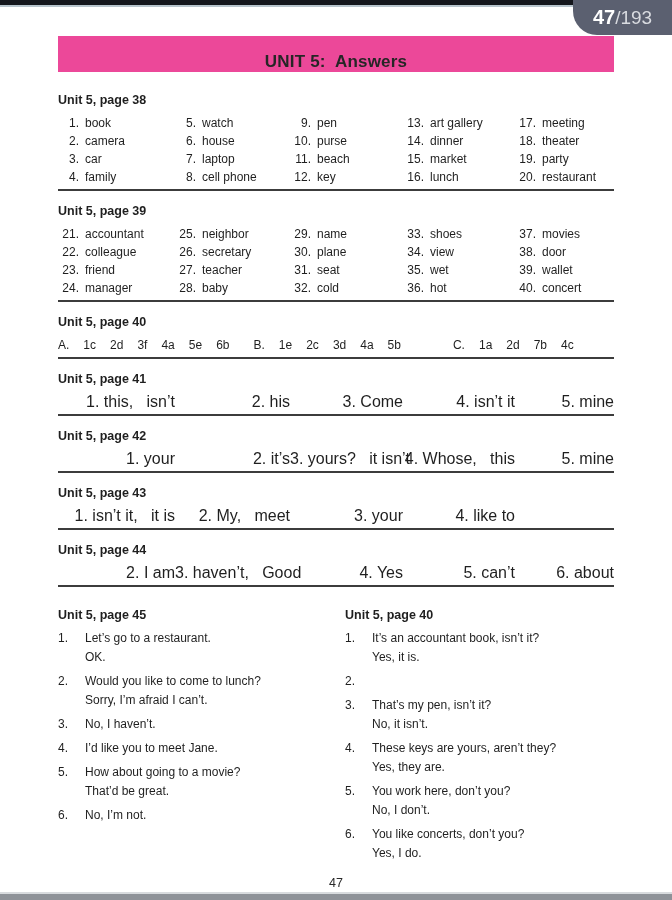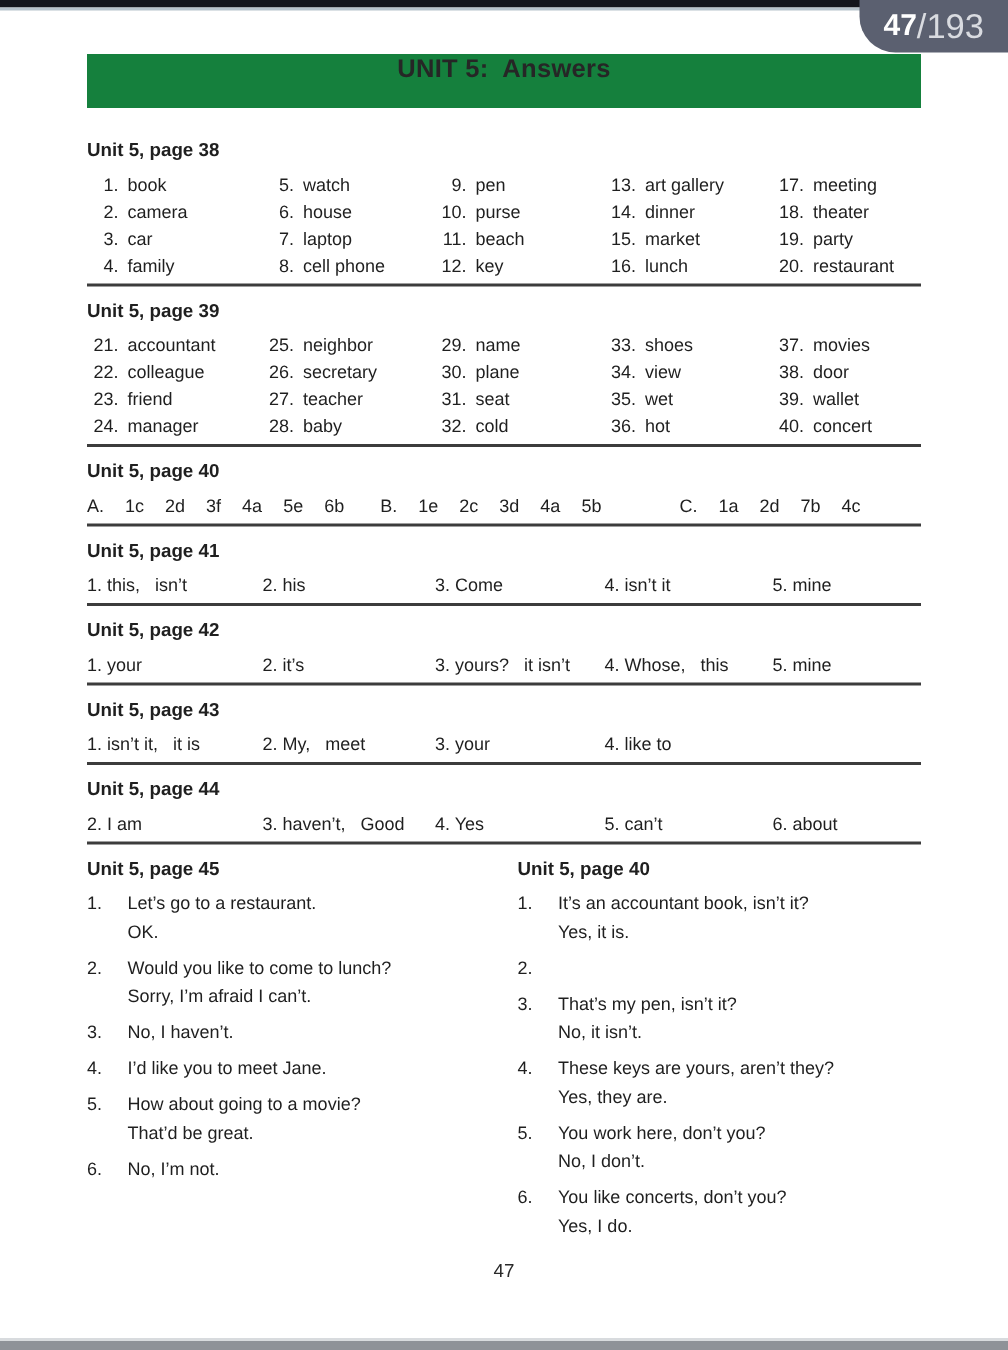--- a/index.html
+++ b/index.html
@@ -11,40 +11,40 @@
   
   .top-bar{position:absolute;top:0;left:0;width:672px;height:5px;background:#14161c;}
   .top-line{position:absolute;top:5px;left:0;width:672px;height:2px;background:#b7c4cc;}
   
   .bottom-bar{position:absolute;bottom:0;left:0;width:672px;height:8px;
     background:linear-gradient(#d8dbde 0 2px,#8e9298 2px 100%);}
   
   .badge{position:absolute;top:0;right:0;width:99px;height:35px;background:#5b6070;
     border-bottom-left-radius:24px;display:flex;align-items:center;justify-content:center;z-index:5;}
   .badge .cur{color:#ffffff;font-weight:bold;font-size:20px;}
-  .badge .tot{color:#d9dbe0;font-size:23px;font-weight:400;}
+  .badge .tot{color:#d9dbe0;font-size:19px;font-weight:400;}
   .content{padding:36px 58px 0 58px;}
-  .banner{height:36px;background:#15803d;display:flex;align-items:flex-start;justify-content:center;
+  .banner{height:36px;background:#ec4899;display:flex;align-items:flex-end;justify-content:center;
     margin-bottom:20px;}
   .banner-title{font-size:17px;font-weight:bold;color:#262626;white-space:pre;letter-spacing:.2px;}
-  .section-title{font-size:12.5px;font-weight:bold;line-height:16px;margin:0 0 6px 0;}
+  .section-title{font-size:12.5px;font-weight:bold;line-height:16px;margin:12px 0 6px 0;}
   .rule{height:2px;background:#3c3c3c;margin:3px 0 8px 0;}
   
   .word-grid{display:grid;grid-template-columns:117px 115px 113px 112px 1fr;}
   .wcol{display:flex;flex-direction:column;}
   .wi{display:flex;line-height:18px;font-size:12px;}
   .wn{width:21px;text-align:right;margin-right:6px;white-space:pre;}
   
   .letter-row{display:flex;align-items:baseline;font-size:12px;line-height:18px;}
   .lgroup{display:flex;gap:14px;white-space:pre;}
   .lgroup.g1{margin-left:24px;}
   .lgroup.g2{margin-left:52px;}
   
   .inline-grid{display:grid;grid-template-columns:117px 115px 113px 112px 1fr;
-    font-size:12px;line-height:18px;}
+    font-size:16px;line-height:18px;text-align:right;}
   .inline-grid span{white-space:pre;}
   
   .qa-row{display:grid;grid-template-columns:287px 1fr;}
   .qa-item{display:grid;grid-template-columns:27px 1fr;margin-bottom:5px;font-size:12px;line-height:19px;}
   .qa-q{white-space:pre-wrap;}
   .qa-a{white-space:pre-wrap;}
   .footer{width:556px;text-align:center;font-size:12.5px;margin-top:8px;color:#2a2a2a;}
 </style>
 </head>
 <body>

